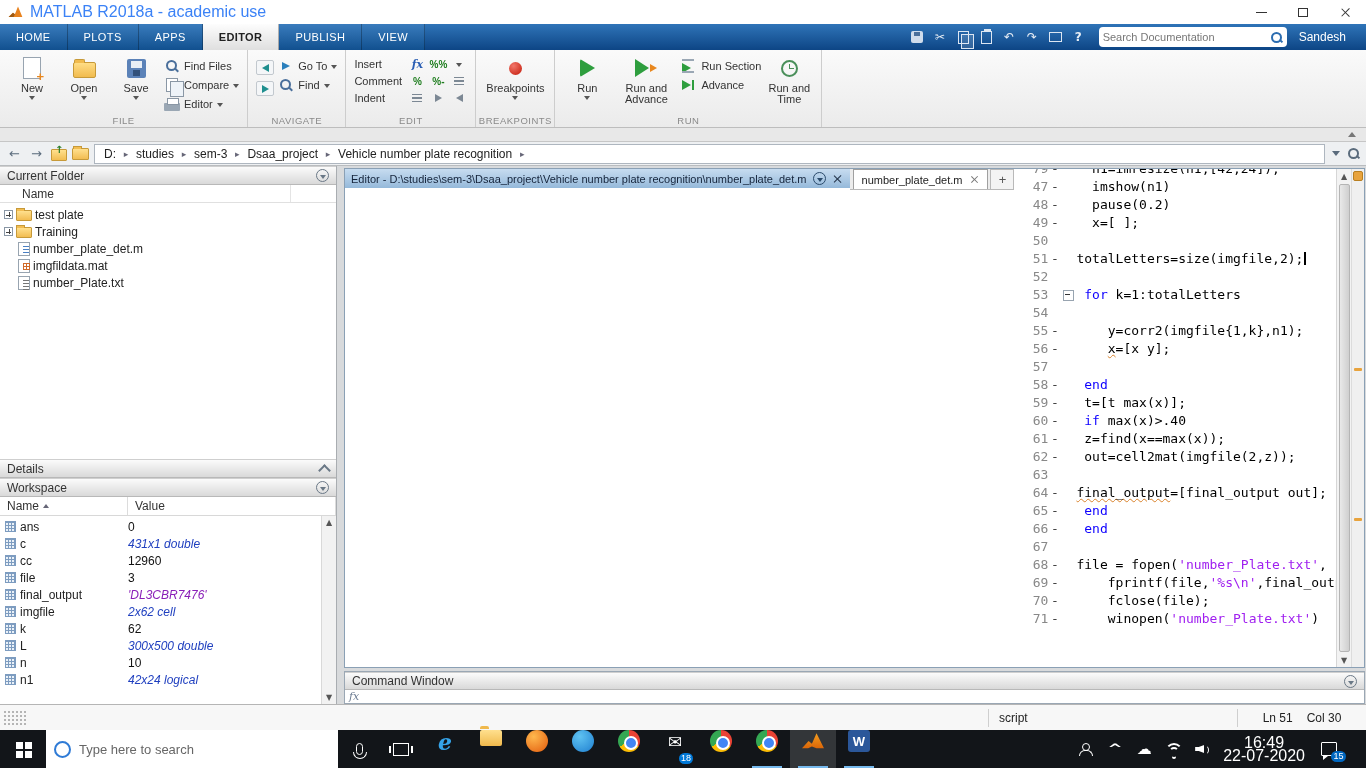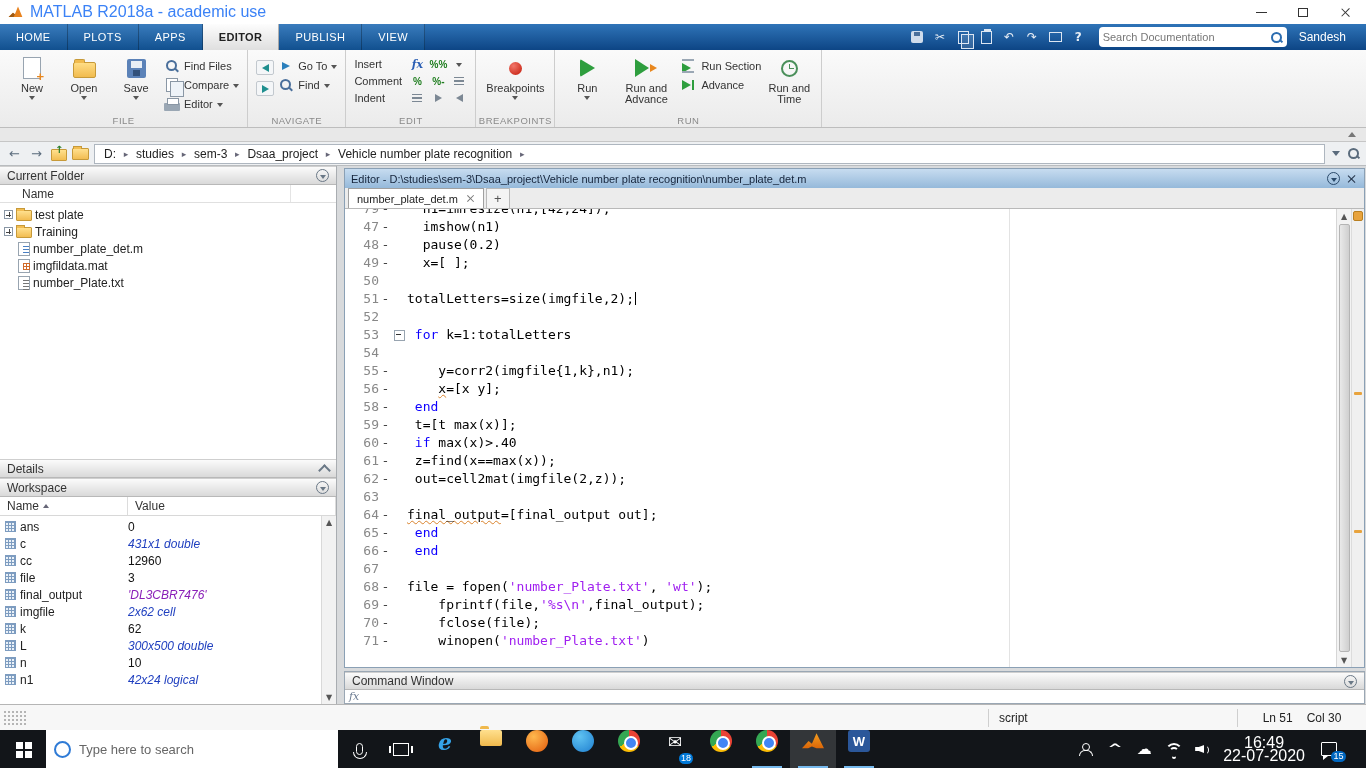--- a/index.html
+++ b/index.html
@@ -159,21 +159,21 @@
     repeating-linear-gradient(90deg,transparent 0 2px,#7d9cc0 2px 3px)}
   .ws-name{width:108px;font-size:12px;color:#222;white-space:nowrap;overflow:hidden}
   .ws-val{font-size:12px;color:#111;white-space:nowrap}
   .v-dims{color:#1f3fbf;font-style:italic}
   .v-char{color:#8a1fb8;font-style:italic}
   .ws-scroll{position:absolute;right:0;top:0;bottom:0;width:15px;background:#f2f2f2;border-left:1px solid #d9d9d9;display:flex;flex-direction:column;align-items:center;justify-content:space-between;padding:2px 0}
   .sc-arrow{font-size:8px;color:#555;font-family:"DejaVu Sans",sans-serif}
 
   
   .dock-area{flex:1;background:#d8dadc;display:flex;flex-direction:column;padding:2px 1px 0 7px;min-width:0}
-  .editor-pane{flex:1;display:flex;flex-direction:column;border:1px solid #8aa0b5;min-height:0;background:#fff}
+  .editor-pane{flex:1;display:flex;flex-direction:row;border:1px solid #8aa0b5;min-height:0;background:#fff}
   .editor-header{height:19px;background:linear-gradient(#c7dcf0,#95b9da);display:flex;align-items:center;padding:0 6px;gap:6px;flex:none}
   .eh-title{flex:1;font-size:11px;color:#14233a;white-space:nowrap;overflow:hidden}
   .circ-menu.onblue{border-color:#2a4a6b}
   .circ-menu.onblue::before{border-top-color:#2a4a6b}
   .eh-close{width:12px;height:12px;position:relative}
   .eh-close::before,.eh-close::after{content:"";position:absolute;left:5px;top:1px;width:1.4px;height:10px;background:#24344a}
   .eh-close::before{transform:rotate(45deg)}.eh-close::after{transform:rotate(-45deg)}
   .tabbar{height:21px;background:#ececec;border-bottom:1px solid #b9b9b9;display:flex;align-items:flex-end;padding-left:3px;flex:none}
   .etab{height:20px;background:#fff;border:1px solid #a0a0a0;border-bottom:0;display:flex;align-items:center;gap:8px;padding:0 8px;font-size:11px;color:#222}
   .tab-close{width:9px;height:9px;position:relative}
@@ -666,20 +666,21 @@
               <div class="cl" data-name="code-line"><span class="gut" data-name="line-number">47</span><span class="mark" data-name="executable-marker">-</span><span class="fold" data-name="fold-gutter"></span><span class="src" data-name="code-text"><span class="tk-p">  imshow(n1)</span></span></div>
               <div class="cl" data-name="code-line"><span class="gut" data-name="line-number">48</span><span class="mark" data-name="executable-marker">-</span><span class="fold" data-name="fold-gutter"></span><span class="src" data-name="code-text"><span class="tk-p">  pause(0.2)</span></span></div>
               <div class="cl" data-name="code-line"><span class="gut" data-name="line-number">49</span><span class="mark" data-name="executable-marker">-</span><span class="fold" data-name="fold-gutter"></span><span class="src" data-name="code-text"><span class="tk-p">  x=[ ];</span></span></div>
               <div class="cl" data-name="code-line"><span class="gut" data-name="line-number">50</span><span class="mark" data-name="executable-marker"></span><span class="fold" data-name="fold-gutter"></span><span class="src" data-name="code-text"></span></div>
               <div class="cl" data-name="code-line"><span class="gut" data-name="line-number">51</span><span class="mark" data-name="executable-marker">-</span><span class="fold" data-name="fold-gutter"></span><span class="src" data-name="code-text"><span class="tk-p">totalLetters=size(imgfile,2);</span><span class="caret" data-name="text-cursor"></span></span></div>
               <div class="cl" data-name="code-line"><span class="gut" data-name="line-number">52</span><span class="mark" data-name="executable-marker"></span><span class="fold" data-name="fold-gutter"></span><span class="src" data-name="code-text"></span></div>
               <div class="cl" data-name="code-line"><span class="gut" data-name="line-number">53</span><span class="mark" data-name="executable-marker"></span><span class="fold box" data-name="code-fold-icon"></span><span class="src" data-name="code-text"><span class="tk-p"> </span><span class="tk-kw">for</span><span class="tk-p"> k=1:totalLetters</span></span></div>
               <div class="cl" data-name="code-line"><span class="gut" data-name="line-number">54</span><span class="mark" data-name="executable-marker"></span><span class="fold" data-name="fold-gutter"></span><span class="src" data-name="code-text"></span></div>
               <div class="cl" data-name="code-line"><span class="gut" data-name="line-number">55</span><span class="mark" data-name="executable-marker">-</span><span class="fold" data-name="fold-gutter"></span><span class="src" data-name="code-text"><span class="tk-p">    y=corr2(imgfile{1,k},n1);</span></span></div>
               <div class="cl" data-name="code-line"><span class="gut" data-name="line-number">56</span><span class="mark" data-name="executable-marker">-</span><span class="fold" data-name="fold-gutter"></span><span class="src" data-name="code-text"><span class="tk-p">    </span><span class="tk-warn">x</span><span class="tk-p">=[x y];</span></span></div>
+              <div class="cl" data-name="code-line"><span class="gut" data-name="line-number">57</span><span class="mark" data-name="executable-marker"></span><span class="fold" data-name="fold-gutter"></span><span class="src" data-name="code-text"></span></div>
               <div class="cl" data-name="code-line"><span class="gut" data-name="line-number">58</span><span class="mark" data-name="executable-marker">-</span><span class="fold" data-name="fold-gutter"></span><span class="src" data-name="code-text"><span class="tk-p"> </span><span class="tk-kw">end</span></span></div>
               <div class="cl" data-name="code-line"><span class="gut" data-name="line-number">59</span><span class="mark" data-name="executable-marker">-</span><span class="fold" data-name="fold-gutter"></span><span class="src" data-name="code-text"><span class="tk-p"> t=[t max(x)];</span></span></div>
               <div class="cl" data-name="code-line"><span class="gut" data-name="line-number">60</span><span class="mark" data-name="executable-marker">-</span><span class="fold" data-name="fold-gutter"></span><span class="src" data-name="code-text"><span class="tk-p"> </span><span class="tk-kw">if</span><span class="tk-p"> max(x)&gt;.40</span></span></div>
               <div class="cl" data-name="code-line"><span class="gut" data-name="line-number">61</span><span class="mark" data-name="executable-marker">-</span><span class="fold" data-name="fold-gutter"></span><span class="src" data-name="code-text"><span class="tk-p"> z=find(x==max(x));</span></span></div>
               <div class="cl" data-name="code-line"><span class="gut" data-name="line-number">62</span><span class="mark" data-name="executable-marker">-</span><span class="fold" data-name="fold-gutter"></span><span class="src" data-name="code-text"><span class="tk-p"> out=cell2mat(imgfile(2,z));</span></span></div>
               <div class="cl" data-name="code-line"><span class="gut" data-name="line-number">63</span><span class="mark" data-name="executable-marker"></span><span class="fold" data-name="fold-gutter"></span><span class="src" data-name="code-text"></span></div>
               <div class="cl" data-name="code-line"><span class="gut" data-name="line-number">64</span><span class="mark" data-name="executable-marker">-</span><span class="fold" data-name="fold-gutter"></span><span class="src" data-name="code-text"><span class="tk-warn">final_output</span><span class="tk-p">=[final_output out];</span></span></div>
               <div class="cl" data-name="code-line"><span class="gut" data-name="line-number">65</span><span class="mark" data-name="executable-marker">-</span><span class="fold" data-name="fold-gutter"></span><span class="src" data-name="code-text"><span class="tk-p"> </span><span class="tk-kw">end</span></span></div>
               <div class="cl" data-name="code-line"><span class="gut" data-name="line-number">66</span><span class="mark" data-name="executable-marker">-</span><span class="fold" data-name="fold-gutter"></span><span class="src" data-name="code-text"><span class="tk-p"> </span><span class="tk-kw">end</span></span></div>
               <div class="cl" data-name="code-line"><span class="gut" data-name="line-number">67</span><span class="mark" data-name="executable-marker"></span><span class="fold" data-name="fold-gutter"></span><span class="src" data-name="code-text"></span></div>

